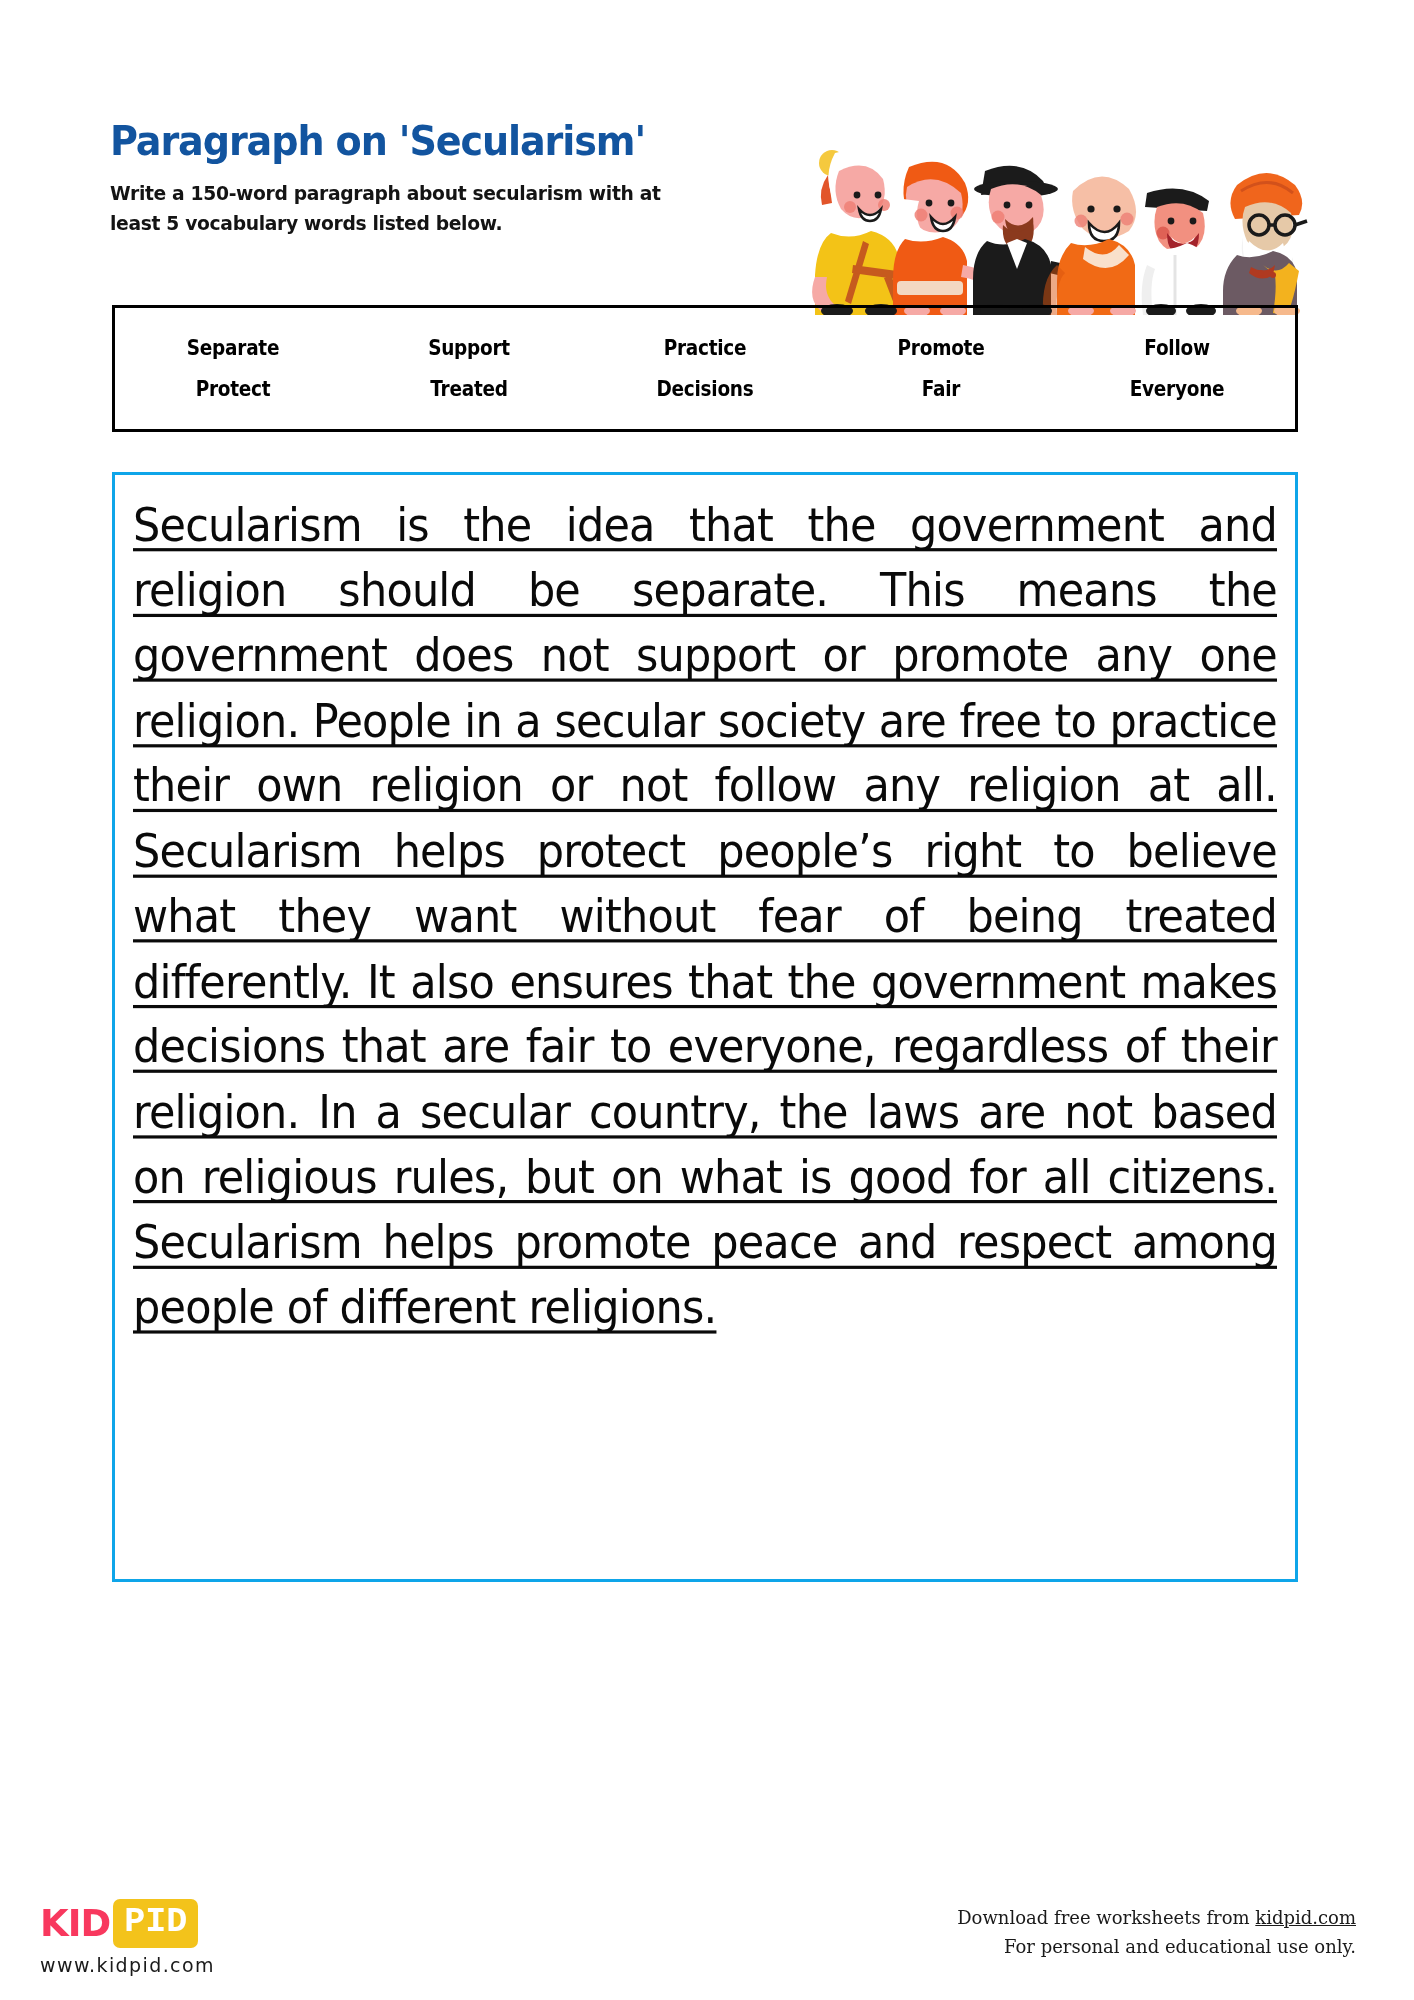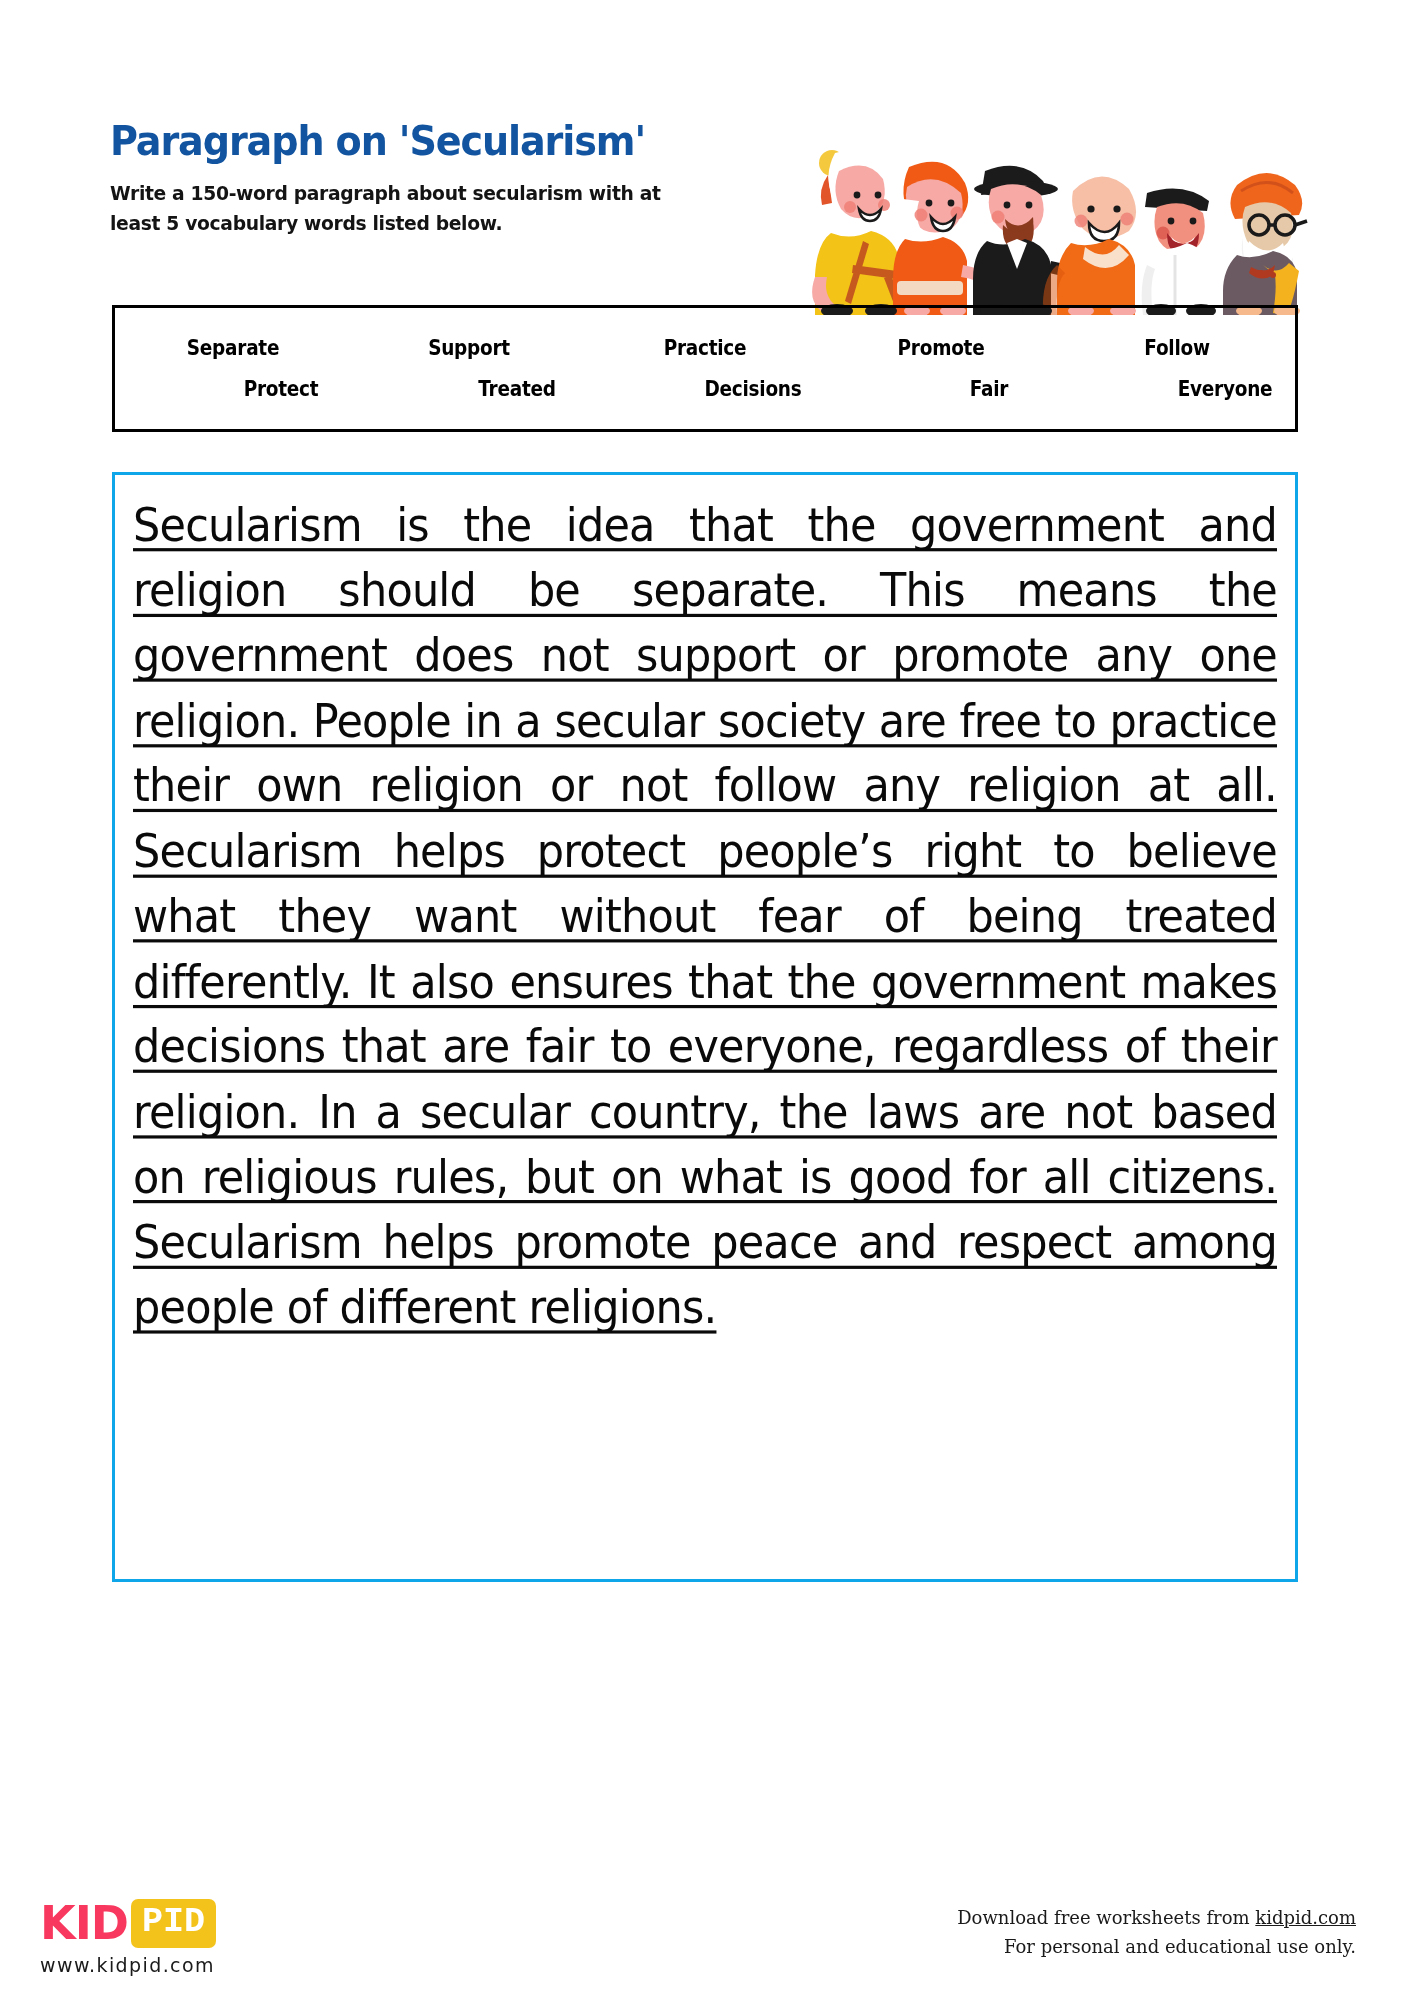--- a/index.html
+++ b/index.html
@@ -82,21 +82,21 @@
     box-sizing: border-box;
     display: flex;
     flex-direction: column;
     justify-content: center;
   }
   .vocab-row {
     display: flex;
     width: 100%;
     align-items: center;
   }
-  .vocab-row + .vocab-row { margin-top: 17px; margin-left: 48px; }
+  .vocab-row + .vocab-row { margin-top: 17px; }
   .vocab-word {
     flex: 1 1 0;
     text-align: center;
     font-family: "DejaVu Sans", sans-serif;
     font-weight: bold;
     font-size: 21px;
     letter-spacing: -0.3px;
     color: #000000;
     transform: scaleX(0.88);
   }
@@ -140,21 +140,21 @@
     width: 260px;
   }
   .logo-row {
     display: flex;
     align-items: center;
     height: 54px;
   }
   .logo-kid {
     font-family: "DejaVu Sans", sans-serif;
     font-weight: bold;
-    font-size: 46px;
+    font-size: 37px;
     color: #F8385E;
     letter-spacing: -1px;
     line-height: 1;
   }
   .logo-pid {
     background: #F3C31B;
     color: #ffffff;
     font-family: Liberation Mono, monospace;
     font-weight: bold;
     font-size: 35px;

